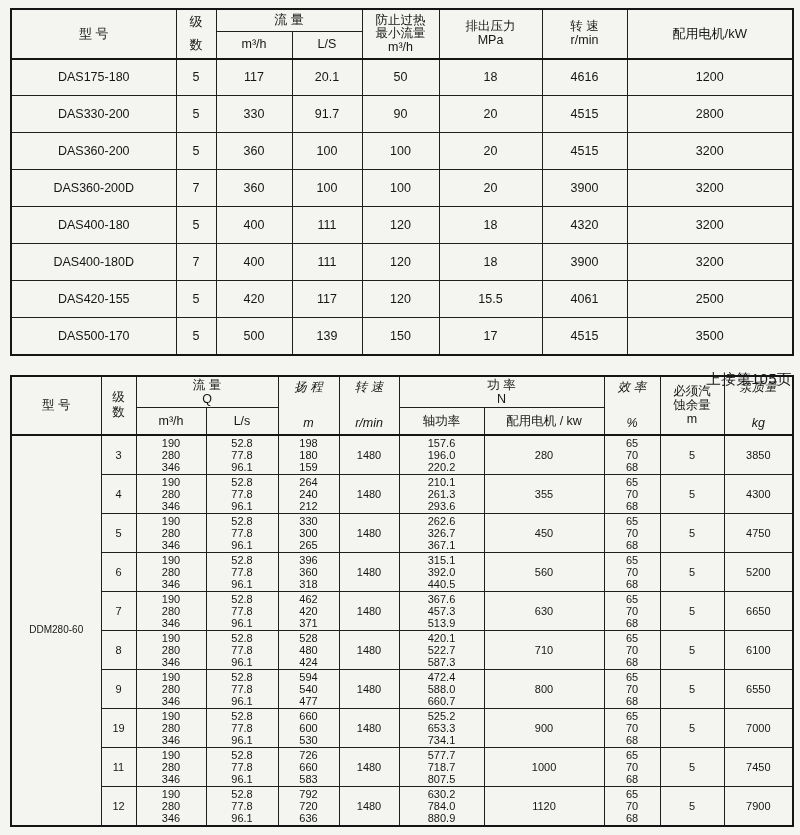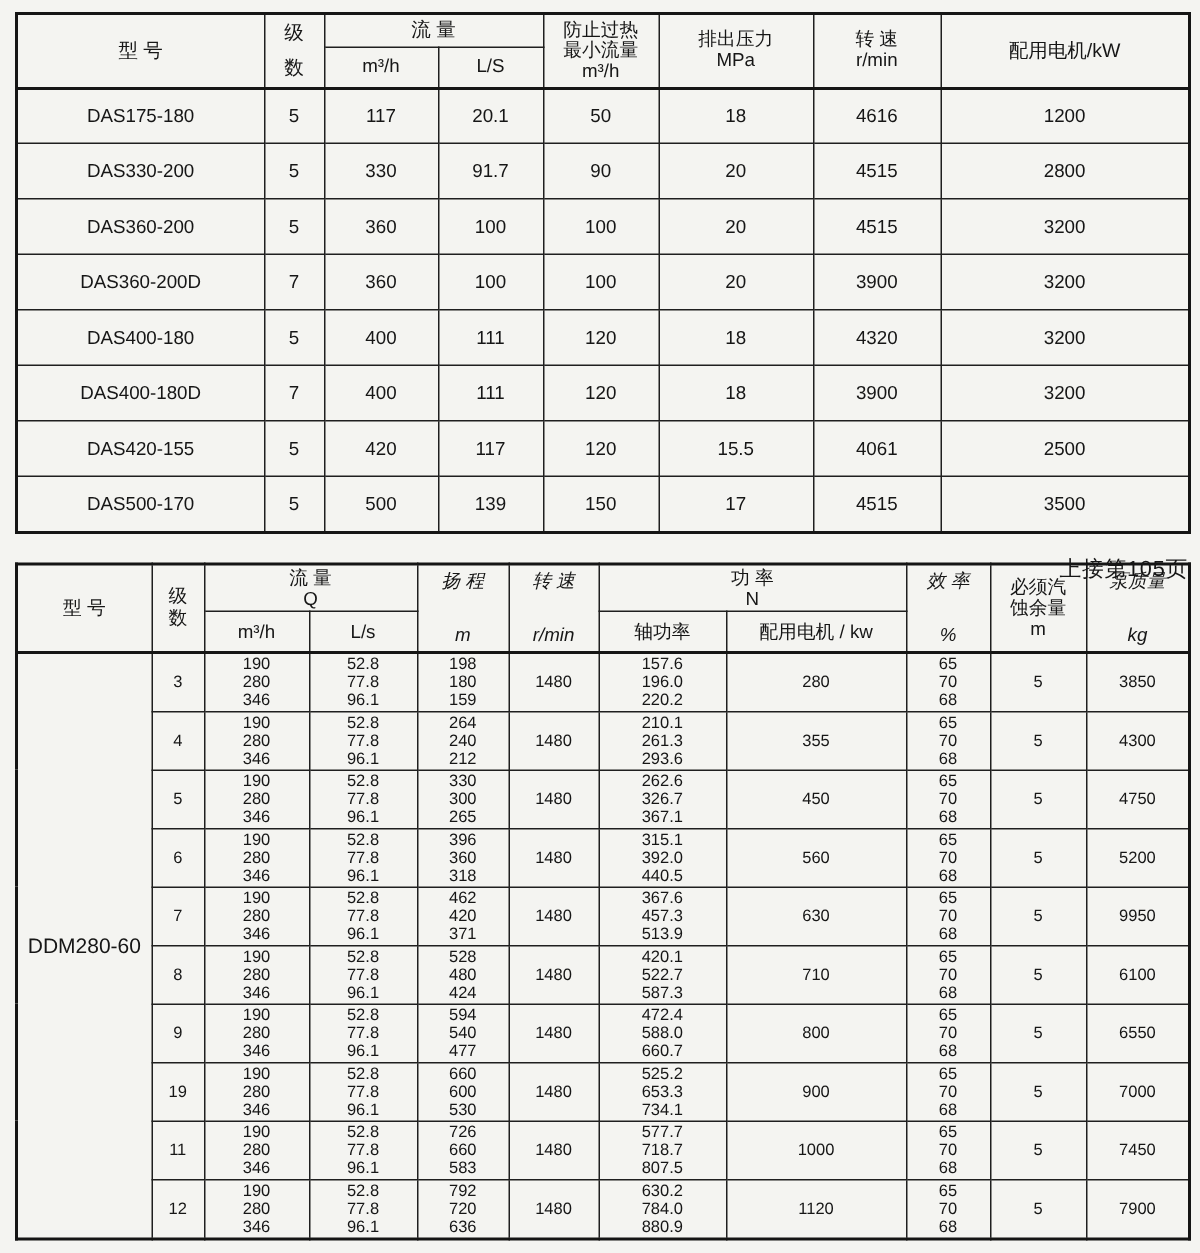--- a/index.html
+++ b/index.html
@@ -36,21 +36,21 @@
   .t1 .spread { line-height:1.75; }
   .t2 th { font-size:12.5px; line-height:1.2; }
   .t2 thead tr:first-child th { height:31px; }
   .t2 thead tr:last-child th { height:27px; }
   .t2 td {
     font-size:11px;
     line-height:12px;
     height:36.5px;
     white-space:pre-line;
   }
-  .t2 .model-col { font-size:14px; }
+  .t2 .model-col { font-size:10px; }
   .t2 .spread2 { line-height:1.45;font-style:italic; }
   .t2 .tight { line-height:1.15;margin-left:45px; }
   .t2 .grp { line-height:1.15; }
   .note {
     text-align:right;
     font-size:14.5px;
     padding:14px 0 3px 0;
     height:19px;
     letter-spacing:0.5px;
   }
@@ -326,21 +326,21 @@
 371</td>
           <td>1480</td>
           <td>367.6
 457.3
 513.9</td>
           <td>630</td>
           <td>65
 70
 68</td>
           <td>5</td>
-          <td>9950</td>
+          <td>6650</td>
         </tr>
         <tr>
           <td>8</td>
           <td>190
 280
 346</td>
           <td>52.8
 77.8
 96.1</td>
           <td>528

